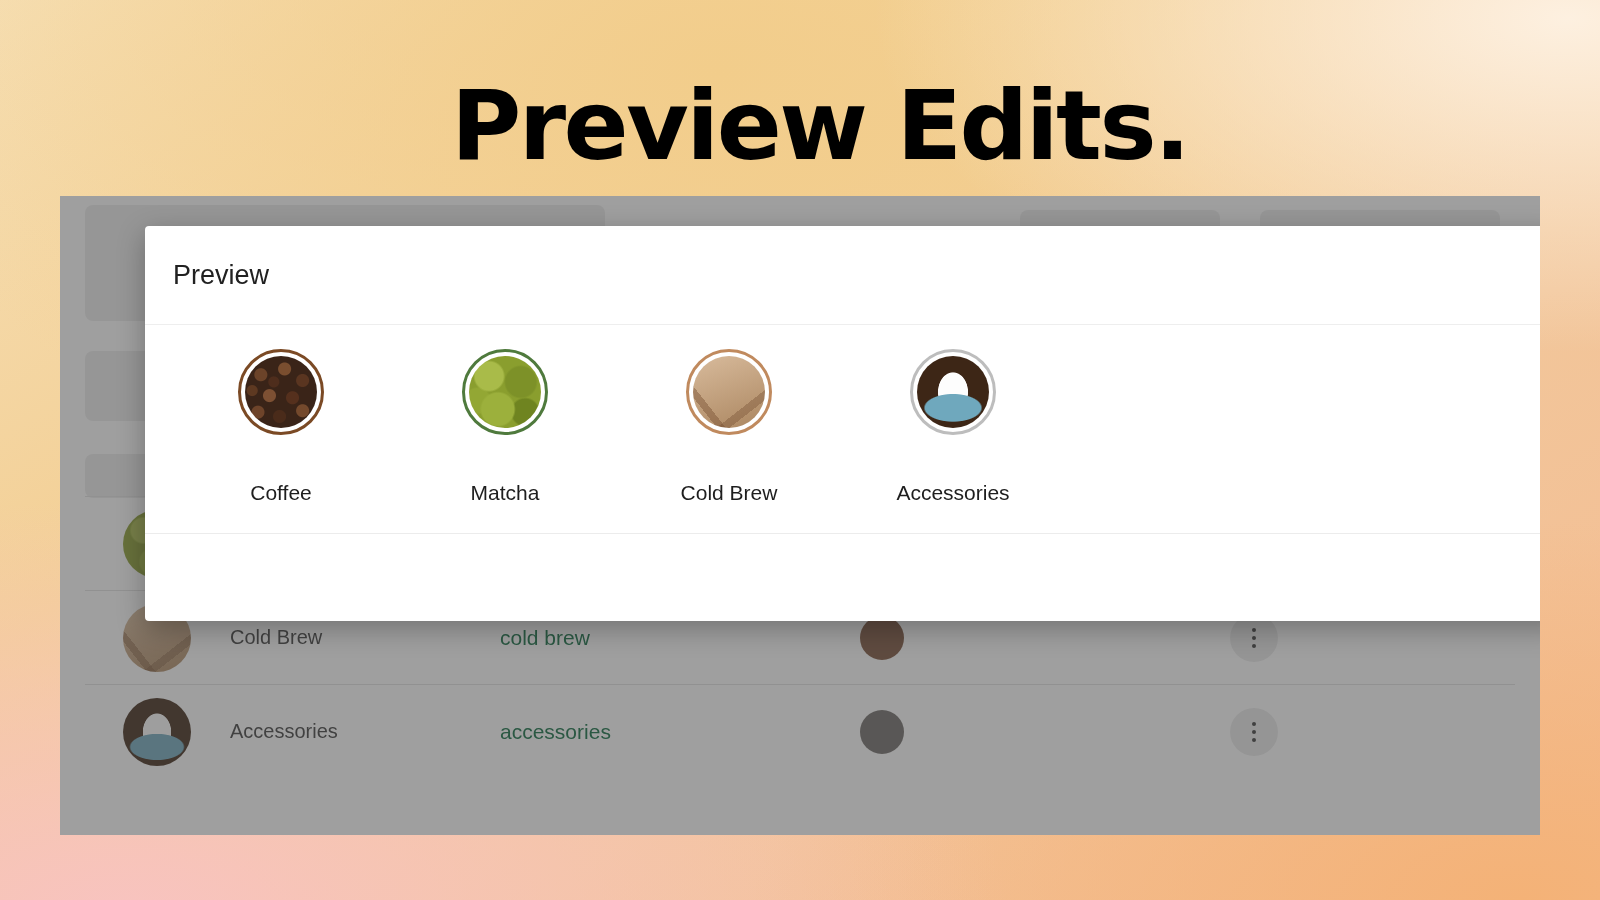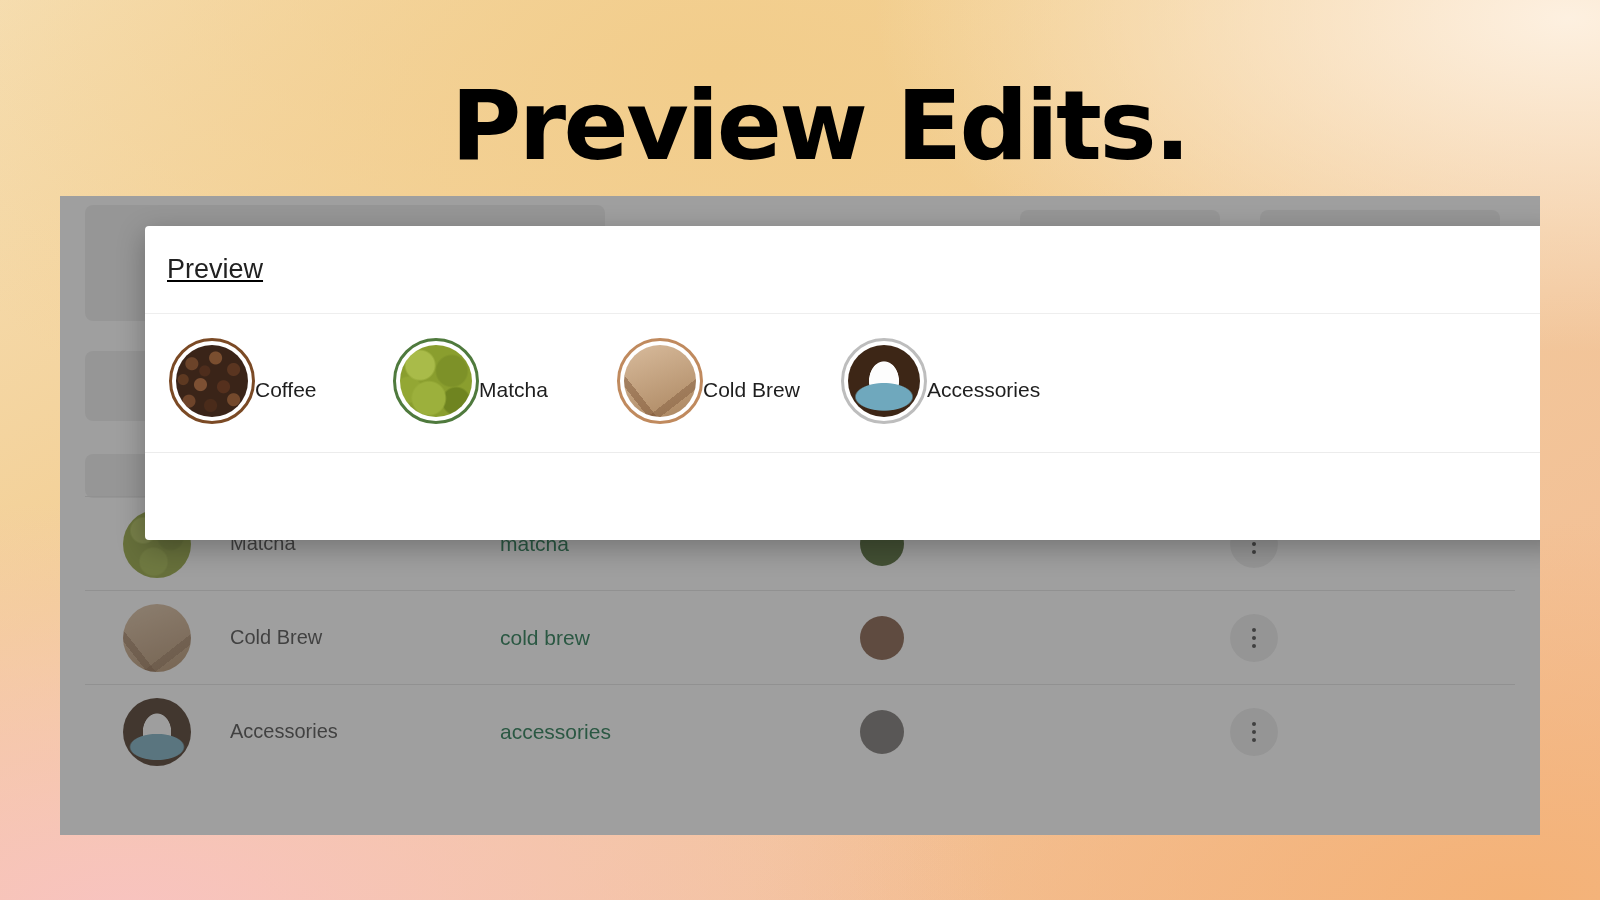--- a/index.html
+++ b/index.html
@@ -158,46 +158,46 @@
     position: absolute;
     left: 85px;
     top: 30px;
     width: 1420px;
     background: #ffffff;
     border-radius: 4px;
     box-shadow: 0 8px 28px rgba(0,0,0,0.28);
     overflow: hidden;
   }
   .modal-header {
-    height: 88px;
-    display: flex;
-    align-items: center;
-    padding: 0 20px 0 22px;
+    height: 99px;
+    display: flex;
+    align-items: center;
+    padding: 0 20px 0 28px;
     border-bottom: 1px solid #eeeeee;
-    text-decoration: underline;
   }
   .modal-title {
     font-size: 27px;
     color: #212121;
     font-weight: 400;
   }
   .modal-body {
     padding: 24px 0 28px 0;
     border-bottom: 1px solid #ececec;
   }
   .cat-strip {
     display: flex;
     padding-left: 24px;
   }
   .cat-item {
     width: 224px;
     display: flex;
-    flex-direction: row;
+    flex-direction: column;
     align-items: center;
     cursor: pointer;
+    gap: 28px;
   }
   .cat-ring {
     width: 86px;
     height: 86px;
     border-radius: 50%;
     padding: 4px;
     background: #ffffff;
     display: flex;
     align-items: center;
     justify-content: center;

